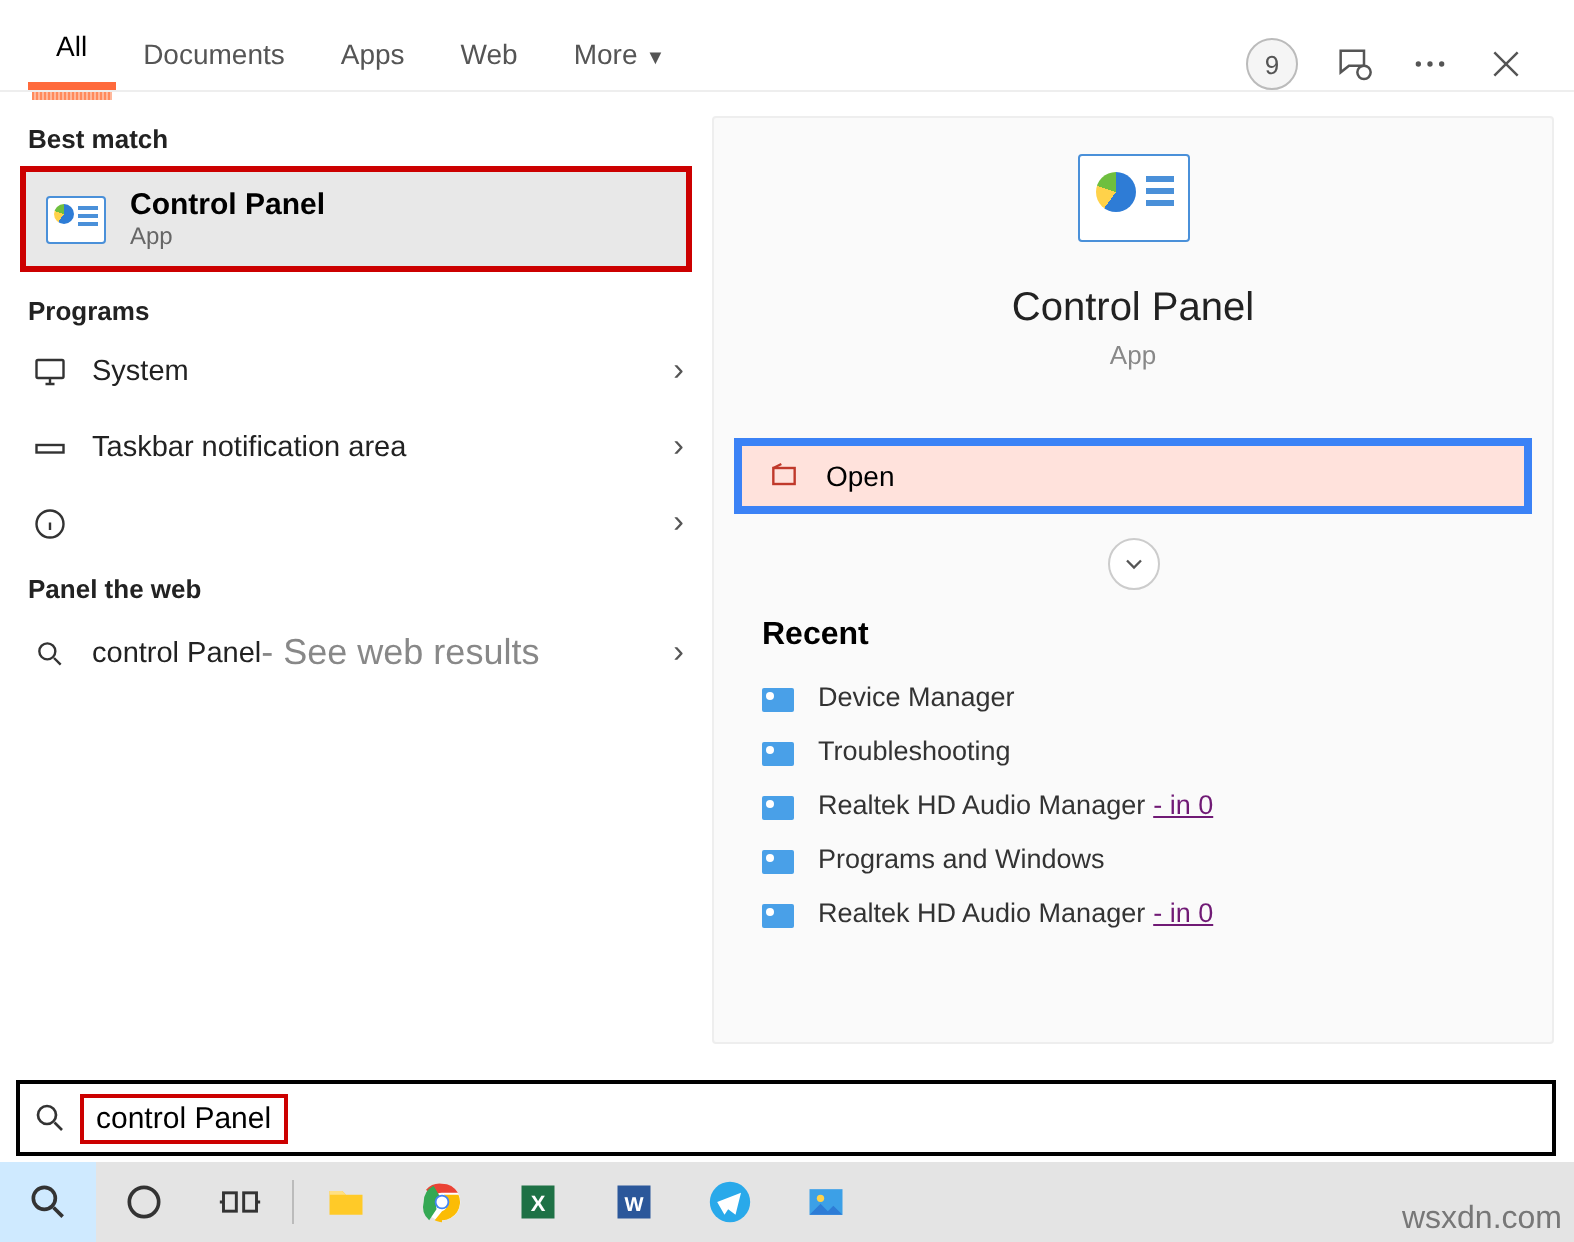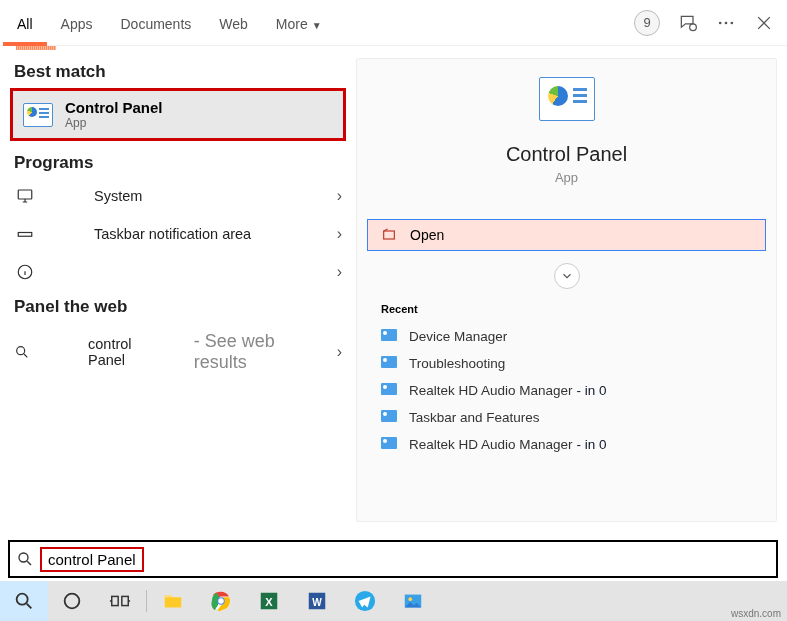--- a/index.html
+++ b/index.html
@@ -1,86 +1,86 @@
 <!DOCTYPE html>
 <html><head>
 <meta charset="utf-8">
 <style>
 * { box-sizing: border-box; margin: 0; padding: 0; font-family: "Segoe UI", Arial, sans-serif; }
 body { width: 787px; height: 621px; background: #fff; position: relative; overflow: hidden; }
 
 
-.tabs { display: flex; align-items: center; height: 46px; padding: 0 3px; border-bottom: 1px solid #eee; }
+.tabs { display: flex; align-items: flex-end; height: 46px; padding: 0 14px; border-bottom: 1px solid #eee; }
 .tab { padding: 12px 14px 10px; font-size: 14px; color: #555; cursor: pointer; }
 .tab.active { color: #000; font-weight: 400; border-bottom: 4px solid #ff6a3c; border-top: 4px solid transparent; }
 .tab .tri { margin-left: 4px; font-size: 10px; }
 .top-right { margin-left: auto; display: flex; align-items: center; gap: 18px; padding-right: 10px; }
 .badge-circle { width: 26px; height: 26px; border-radius: 50%; border: 1px solid #bbb; display: flex; align-items: center; justify-content: center; font-size: 13px; color: #555; background:#f5f5f5;}
 .icon-btn { width: 20px; height: 20px; color: #555; cursor: pointer; display:flex; align-items:center; justify-content:center;}
 .orange-bar { position:absolute; top:46px; left:16px; width:40px; height:4px; background: repeating-linear-gradient(90deg,#ff8a5c,#ff8a5c 1px,#ffb89c 1px,#ffb89c 2px); }
 
 
 .main { display:flex; height: 488px; }
 .left { width: 356px; padding-top: 10px; }
 .right { flex:1; padding: 12px 10px 0 0; }
 
 
-.sect { padding: 6px 14px 4px; font-size: 17px; font-weight: 600; color: #222; }
+.sect { padding: 6px 14px 4px; font-size: 13px; font-weight: 600; color: #222; }
 .best { margin: 2px 10px 6px; border: 3px solid #c00; background:#e8e8e8; display:flex; align-items:center; padding: 8px 10px; }
 .cp-icon { width:30px; height:24px; background:#fff; border:1px solid #4a90d9; position:relative; margin-right:12px; border-radius:2px;}
 .cp-icon::before { content:""; position:absolute; left:3px; top:3px; width:10px; height:10px; background:conic-gradient(#2e7cd6 0 60%, #ffd24a 60% 80%, #6fbf3f 80% 100%); border-radius:50%; }
 .cp-icon::after { content:""; position:absolute; right:3px; top:4px; width:10px; height:2px; background:#4a90d9; box-shadow: 0 4px 0 #4a90d9, 0 8px 0 #4a90d9; }
 .best-title { font-size:15px; font-weight:600; color:#000; }
 .best-sub { font-size:12px; color:#666; }
 
-.row { display:flex; align-items:center; padding: 10px 14px; font-size:14.5px; color:#222; cursor:pointer;gap:48px; }
+.row { display:flex; align-items:center; padding: 10px 14px; font-size:14.5px; color:#222; cursor:pointer; }
 .row .ic { width:22px; display:flex; justify-content:center; margin-right:10px; color:#333; }
 .row .chev { margin-left:auto; color:#555; font-size:16px; }
 .row .sub { color:#888; font-size:18px; }
 
 
 .panel { background:#fafafa; border:1px solid #eee; border-radius:2px; height: 464px; padding: 18px 0 0; display:flex; flex-direction:column; align-items:stretch; }
 .panel-icon { align-self:center; width:56px; height:44px; background:#fff; border:1px solid #4a90d9; position:relative; border-radius:2px; margin-bottom: 22px;}
 .panel-icon::before { content:""; position:absolute; left:8px; top:8px; width:20px; height:20px; background:conic-gradient(#2e7cd6 0 60%, #ffd24a 60% 80%, #6fbf3f 80% 100%); border-radius:50%; }
 .panel-icon::after { content:""; position:absolute; right:7px; top:10px; width:14px; height:3px; background:#4a90d9; box-shadow: 0 6px 0 #4a90d9, 0 12px 0 #4a90d9; }
 .panel-title { align-self:center; font-size:20px; color:#222; }
 .panel-sub { align-self:center; font-size:13px; color:#888; margin: 4px 0 34px; }
 
-.open-row { margin: 0 10px; border:1px solid #3b82f6; background:#ffe2dc; display:flex; align-items:center; padding: 7px 12px; font-size:14px; cursor:pointer; }
+.open-row { margin: 0 10px; border:4px solid #3b82f6; background:#ffe2dc; display:flex; align-items:center; padding: 7px 12px; font-size:14px; cursor:pointer; }
 .open-ic { color:#c0392b; margin-right:12px; width:18px; display:flex; justify-content:center; }
 
 .expand { align-self:center; width:26px; height:26px; border:1px solid #ccc; border-radius:50%; display:flex; align-items:center; justify-content:center; margin: 12px 0 14px; color:#555; font-size:14px; cursor:pointer; background:#fff;}
 
-.recent-h { padding: 0 24px 8px; font-size:11px; font-weight:600; }
-.recent { padding: 6px 24px; display:flex; align-items:flex-start; font-size:13.5px; color:#333; cursor:pointer; }
+.recent-h { padding: 0 24px 8px; font-size:16px; font-weight:600; }
+.recent { padding: 6px 24px; display:flex; align-items:flex-end; font-size:13.5px; color:#333; cursor:pointer; }
 .mini { width:16px; height:12px; background:#49a0e8; margin-right:12px; border-radius:1px; position:relative;}
 .mini::after{content:"";position:absolute;left:2px;top:2px;width:4px;height:4px;background:#fff;border-radius:50%;}
-.recent .suffix { color:#0f172a; margin-left:4px;}
+.recent .suffix { color:#701a75; margin-left:4px;text-decoration:underline;}
 
 
 .searchwrap { position:absolute; left:8px; top:540px; width:770px; height:38px; border:2px solid #000; display:flex; align-items:center; background:#fff; }
 .searchwrap .mag { width:30px; display:flex; justify-content:center; color:#333; }
 .searchwrap .txtwrap { border:2px solid #c00; padding: 2px 6px; font-size:15px; }
 .searchwrap input { border:none; outline:none; font-size:15px; flex:1; }
 
 
 .taskbar { position:absolute; left:0; bottom:0; width:100%; height:40px; background:#e4e4e4; display:flex; align-items:center; }
 .tb { width:48px; height:40px; display:flex; align-items:center; justify-content:center; cursor:pointer; }
 .tb.active { background:#cfeaff; }
 .tb svg { width:22px; height:22px; }
-.watermark { position:absolute; right:6px; bottom:2px; font-size:10px; color:#777; }
+.watermark { position:absolute; right:6px; bottom:2px; font-size:16px; color:#777; }
 .sep { width:1px; height:22px; background:#bbb; margin:0 2px;}
 </style>
 </head>
 <body>
 
 <div class="tabs">
   <div class="tab active">All</div>
+  <div class="tab">Documents</div>
   <div class="tab">Apps</div>
-  <div class="tab">Documents</div>
   <div class="tab">Web</div>
   <div class="tab"><span>More</span><span class="tri">▼</span></div>
   <div class="top-right">
     <div class="badge-circle">9</div>
     <div class="icon-btn">
       <svg viewBox="0 0 24 24" fill="none" stroke="currentColor" stroke-width="1.5">
           <path d="M4 4h14v9H9l-5 4V4z"></path>
           <circle cx="18" cy="17" r="4"></circle>
         </svg>
     </div>
@@ -194,21 +194,21 @@
             <span>Troubleshooting</span>
             <span class="suffix"></span>
           </div>
           <div class="recent">
             <span class="mini"></span>
             <span>Realtek HD Audio Manager</span>
             <span class="suffix"> - in 0</span>
           </div>
           <div class="recent">
             <span class="mini"></span>
-            <span>Taskbar and Features</span>
+            <span>Programs and Windows</span>
             <span class="suffix"></span>
           </div>
           <div class="recent">
             <span class="mini"></span>
             <span>Realtek HD Audio Manager</span>
             <span class="suffix"> - in 0</span>
           </div>
         </div>
     </div>
   </div>

